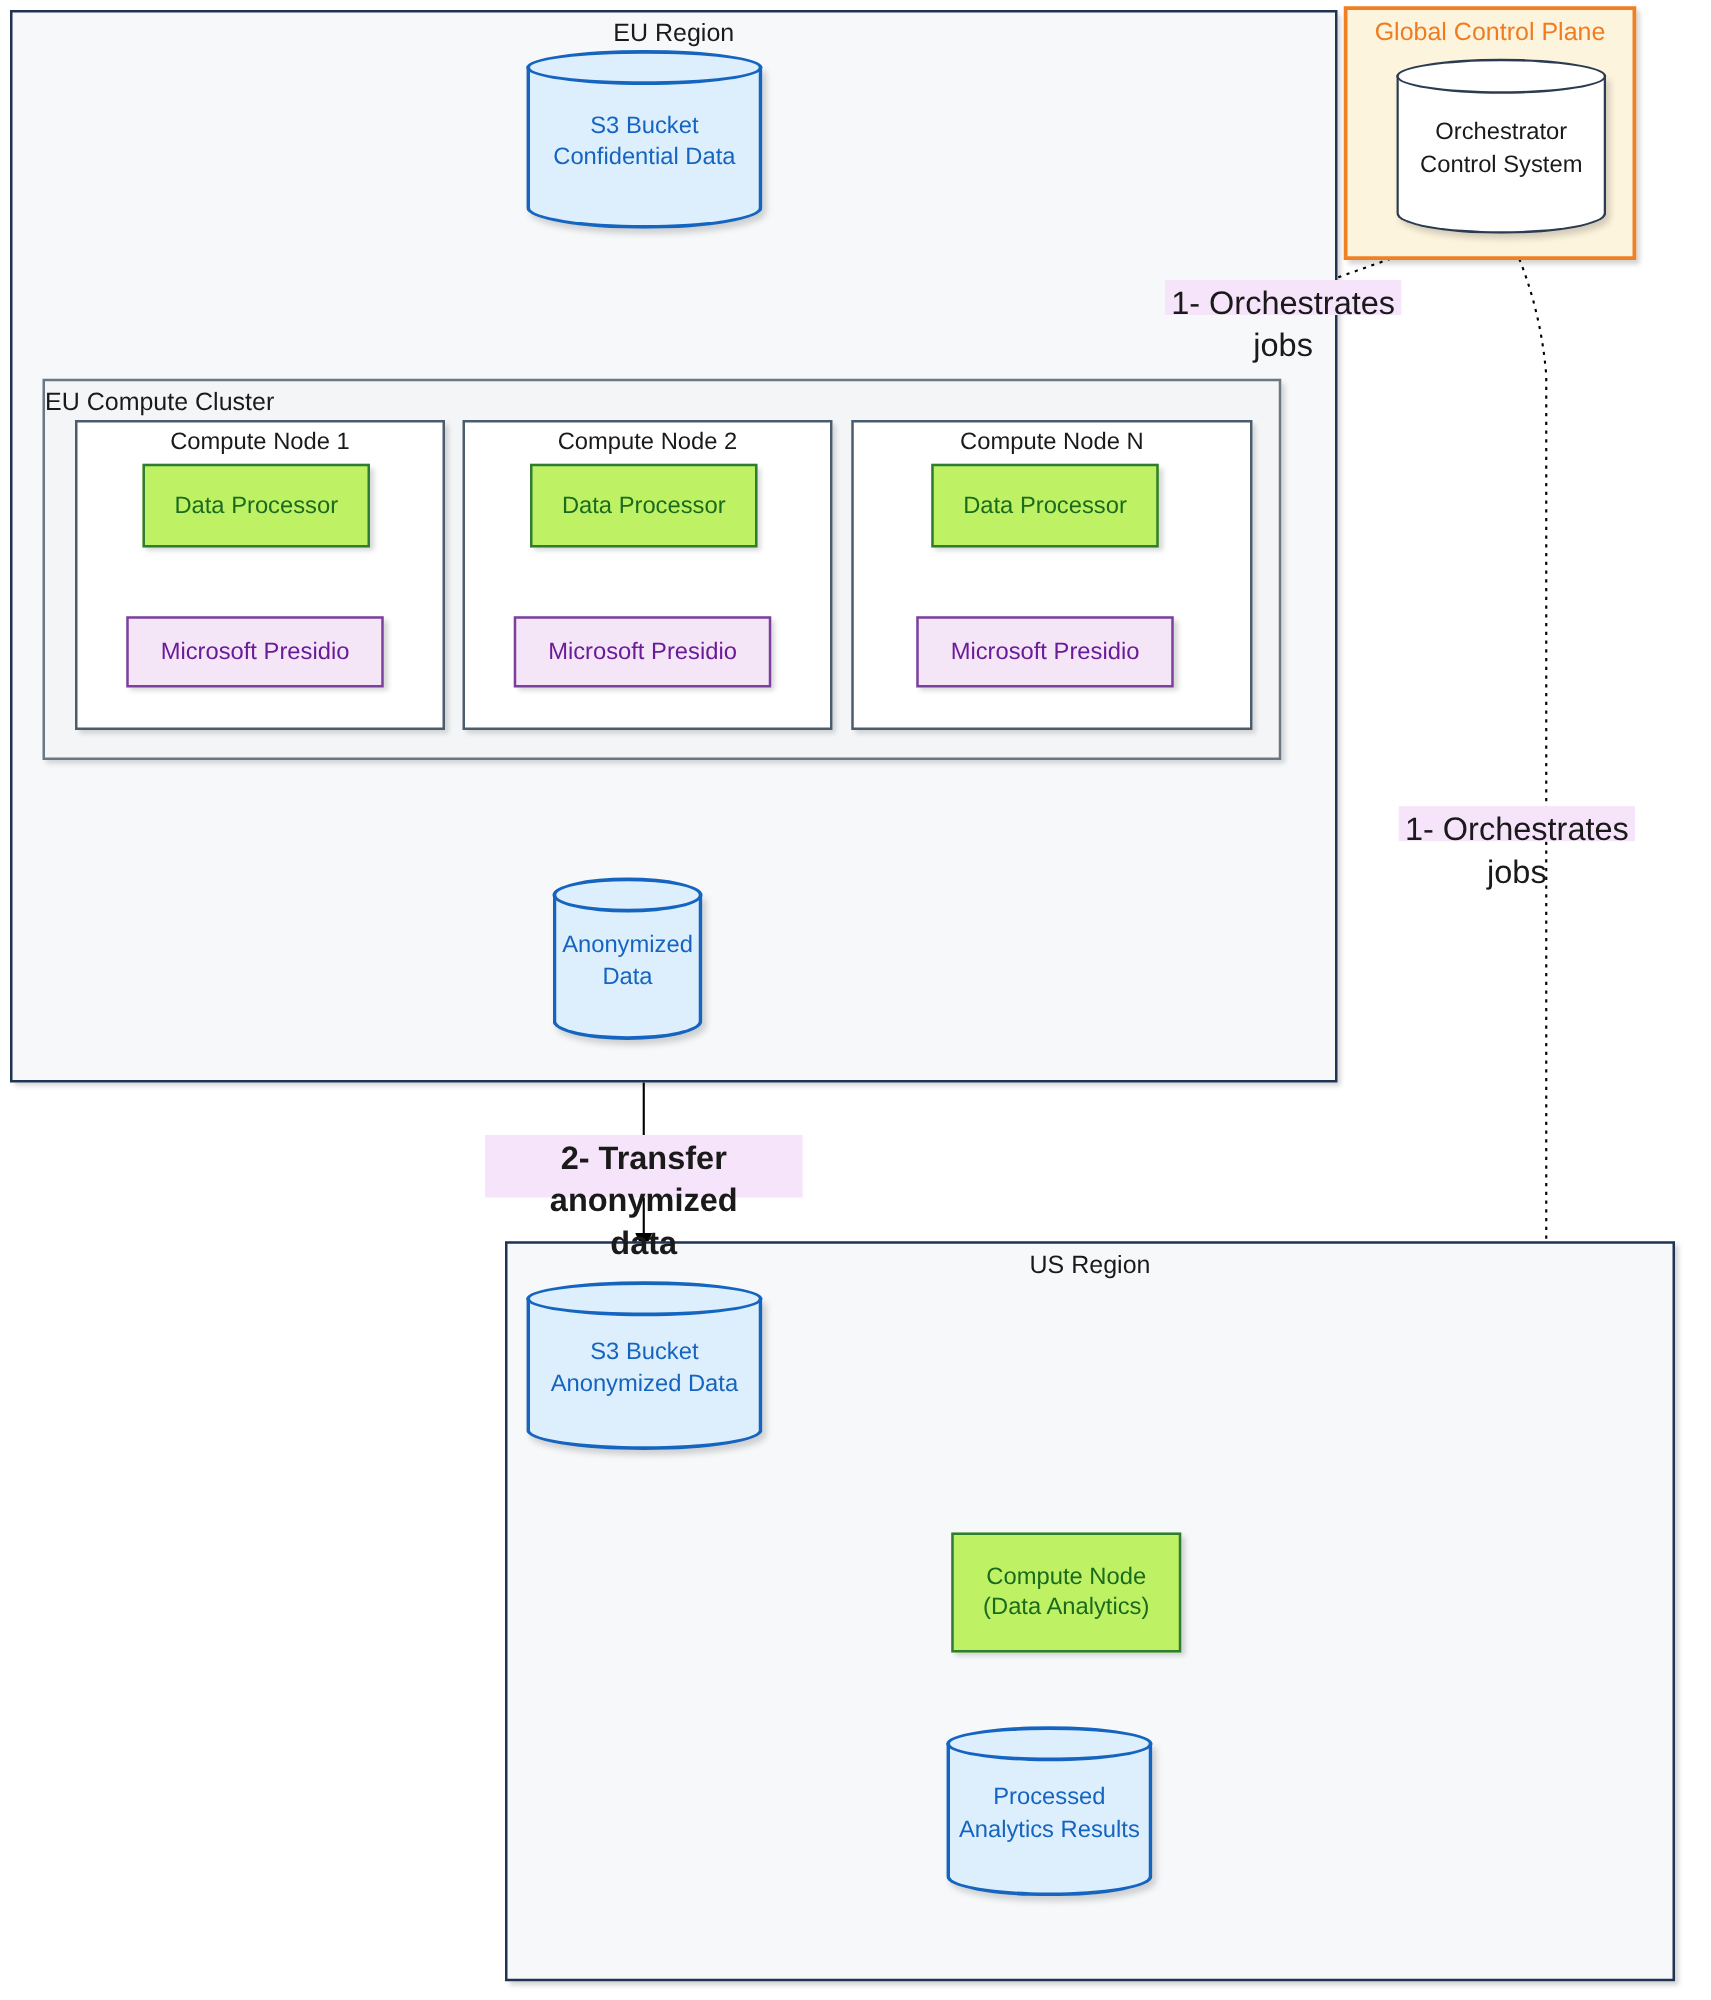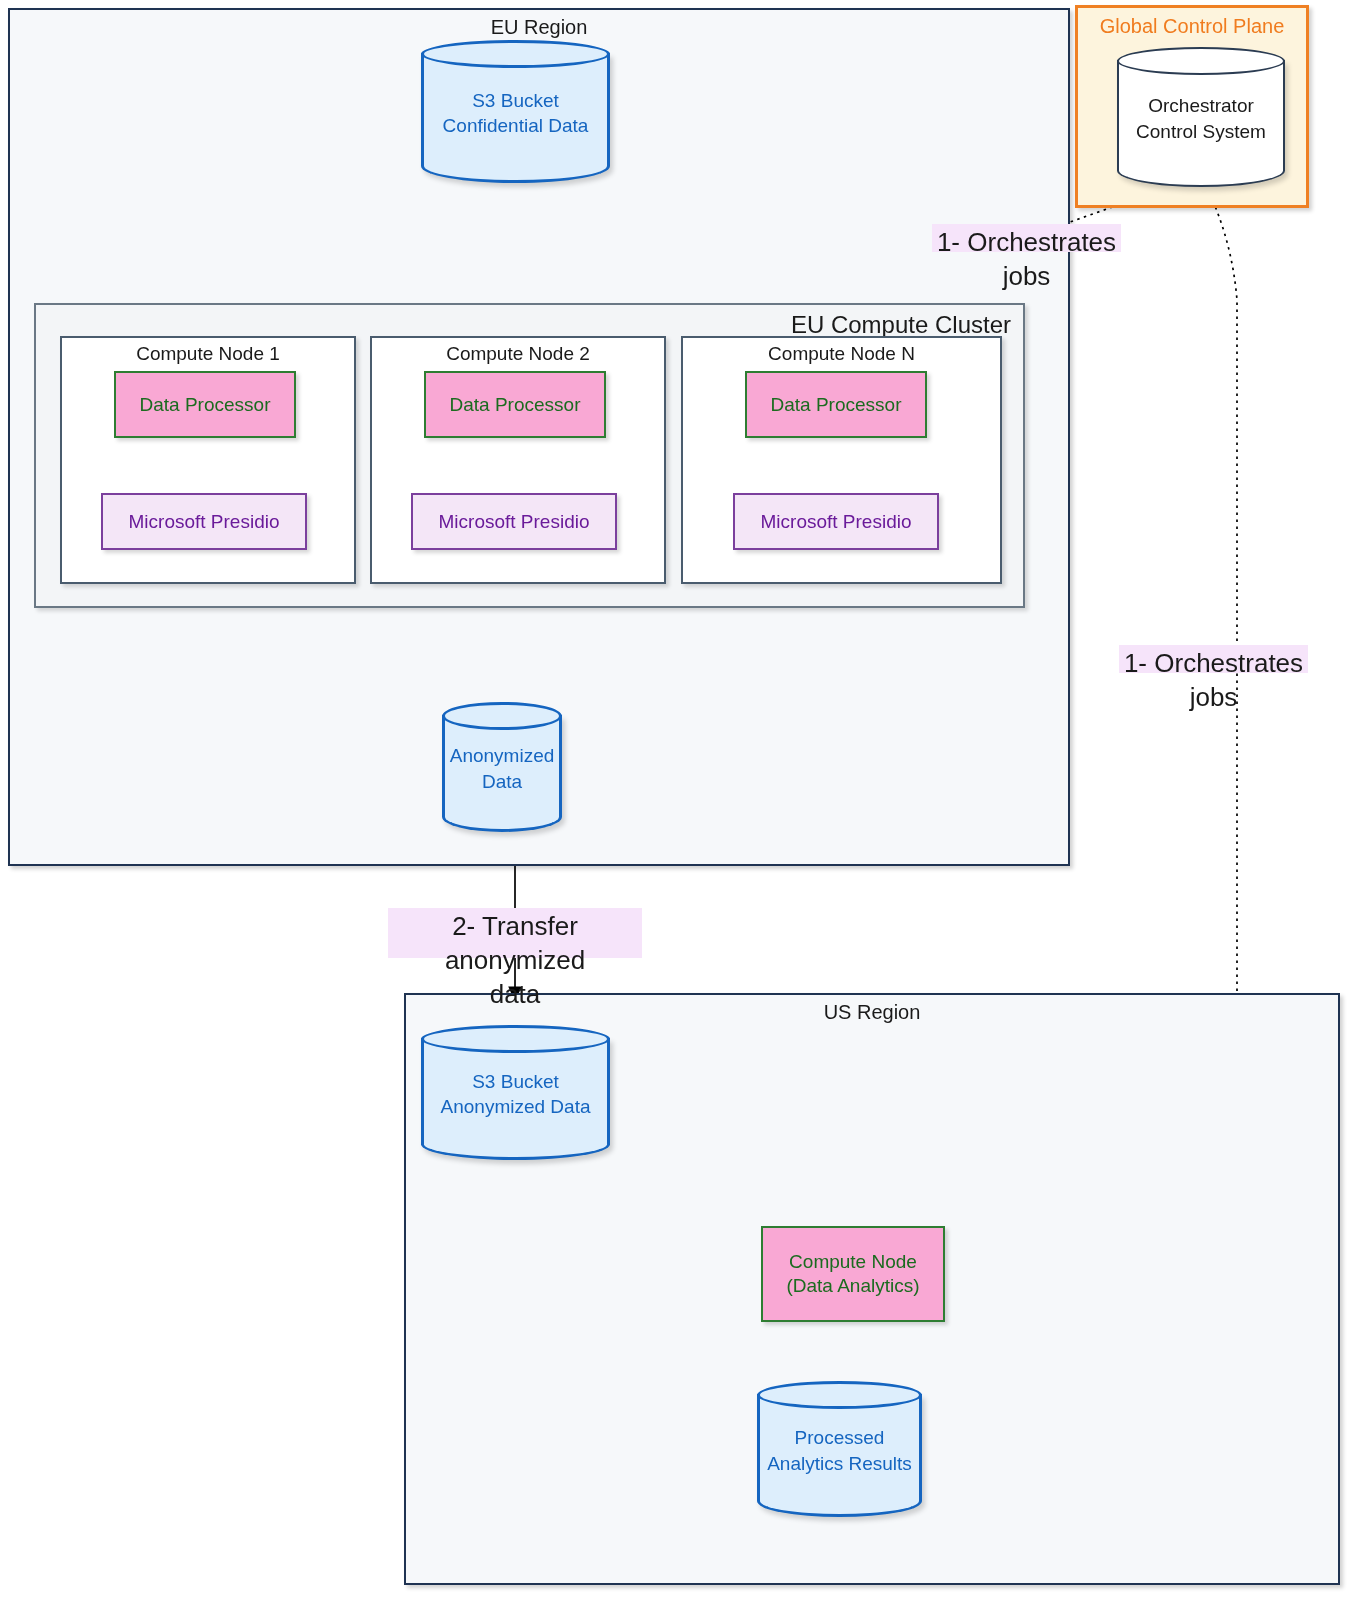--- a/index.html
+++ b/index.html
@@ -58,24 +58,24 @@
   }
   .cluster {
     position: absolute;
     box-sizing: border-box;
     background: #f3f5f7;
     border: 2px solid #6a7885;
     box-shadow: 3px 3px 4px rgba(0,0,0,0.15);
   }
   .cluster-title {
     position: absolute;
-    left: 0; right: 12px;
+    left: 0; right: 0;
     top: 6px;
-    text-align: right;
-    font-size: 24px;
+    text-align: left;
+    font-size: 20px;
     color: #1a1a1a;
   }
   .node-box {
     position: absolute;
     box-sizing: border-box;
     background: #ffffff;
     border: 2px solid #4a5c6e;
     box-shadow: 3px 3px 4px rgba(0,0,0,0.15);
   }
   .node-title {
@@ -93,21 +93,21 @@
     box-sizing: border-box;
     display: flex;
     flex-direction: column;
     align-items: center;
     justify-content: center;
     text-align: center;
     line-height: 1.25;
     box-shadow: 3px 3px 4px rgba(0,0,0,0.16);
   }
   .box-green {
-    background: #f9a8d4;
+    background: #bef264;
     border: 2px solid #2e7d32;
     color: #1b6b1f;
     font-size: 19px;
   }
   .box-purple {
     background: #f4e6f7;
     border: 2px solid #7b3f9d;
     color: #6a1b9a;
     font-size: 19px;
   }
@@ -322,18 +322,18 @@
   </div>
 
   <div class="edge-label" style="left:932px; top:224px; width:189px; height:28px;">
     <span>1- Orchestrates jobs</span>
   </div>
 
   <div class="edge-label" style="left:1119px; top:645px; width:189px; height:28px;">
     <span>1- Orchestrates jobs</span>
   </div>
 
-  <div class="edge-label" style="left:388px; top:908px; width:254px; height:50px;">
+  <div class="edge-label" style="left:388px; top:908px; width:254px; height:50px;font-weight:bold;">
     <div>2- Transfer anonymized</div>
     <div>data</div>
   </div>
 
 </div>
 
 </body></html>

